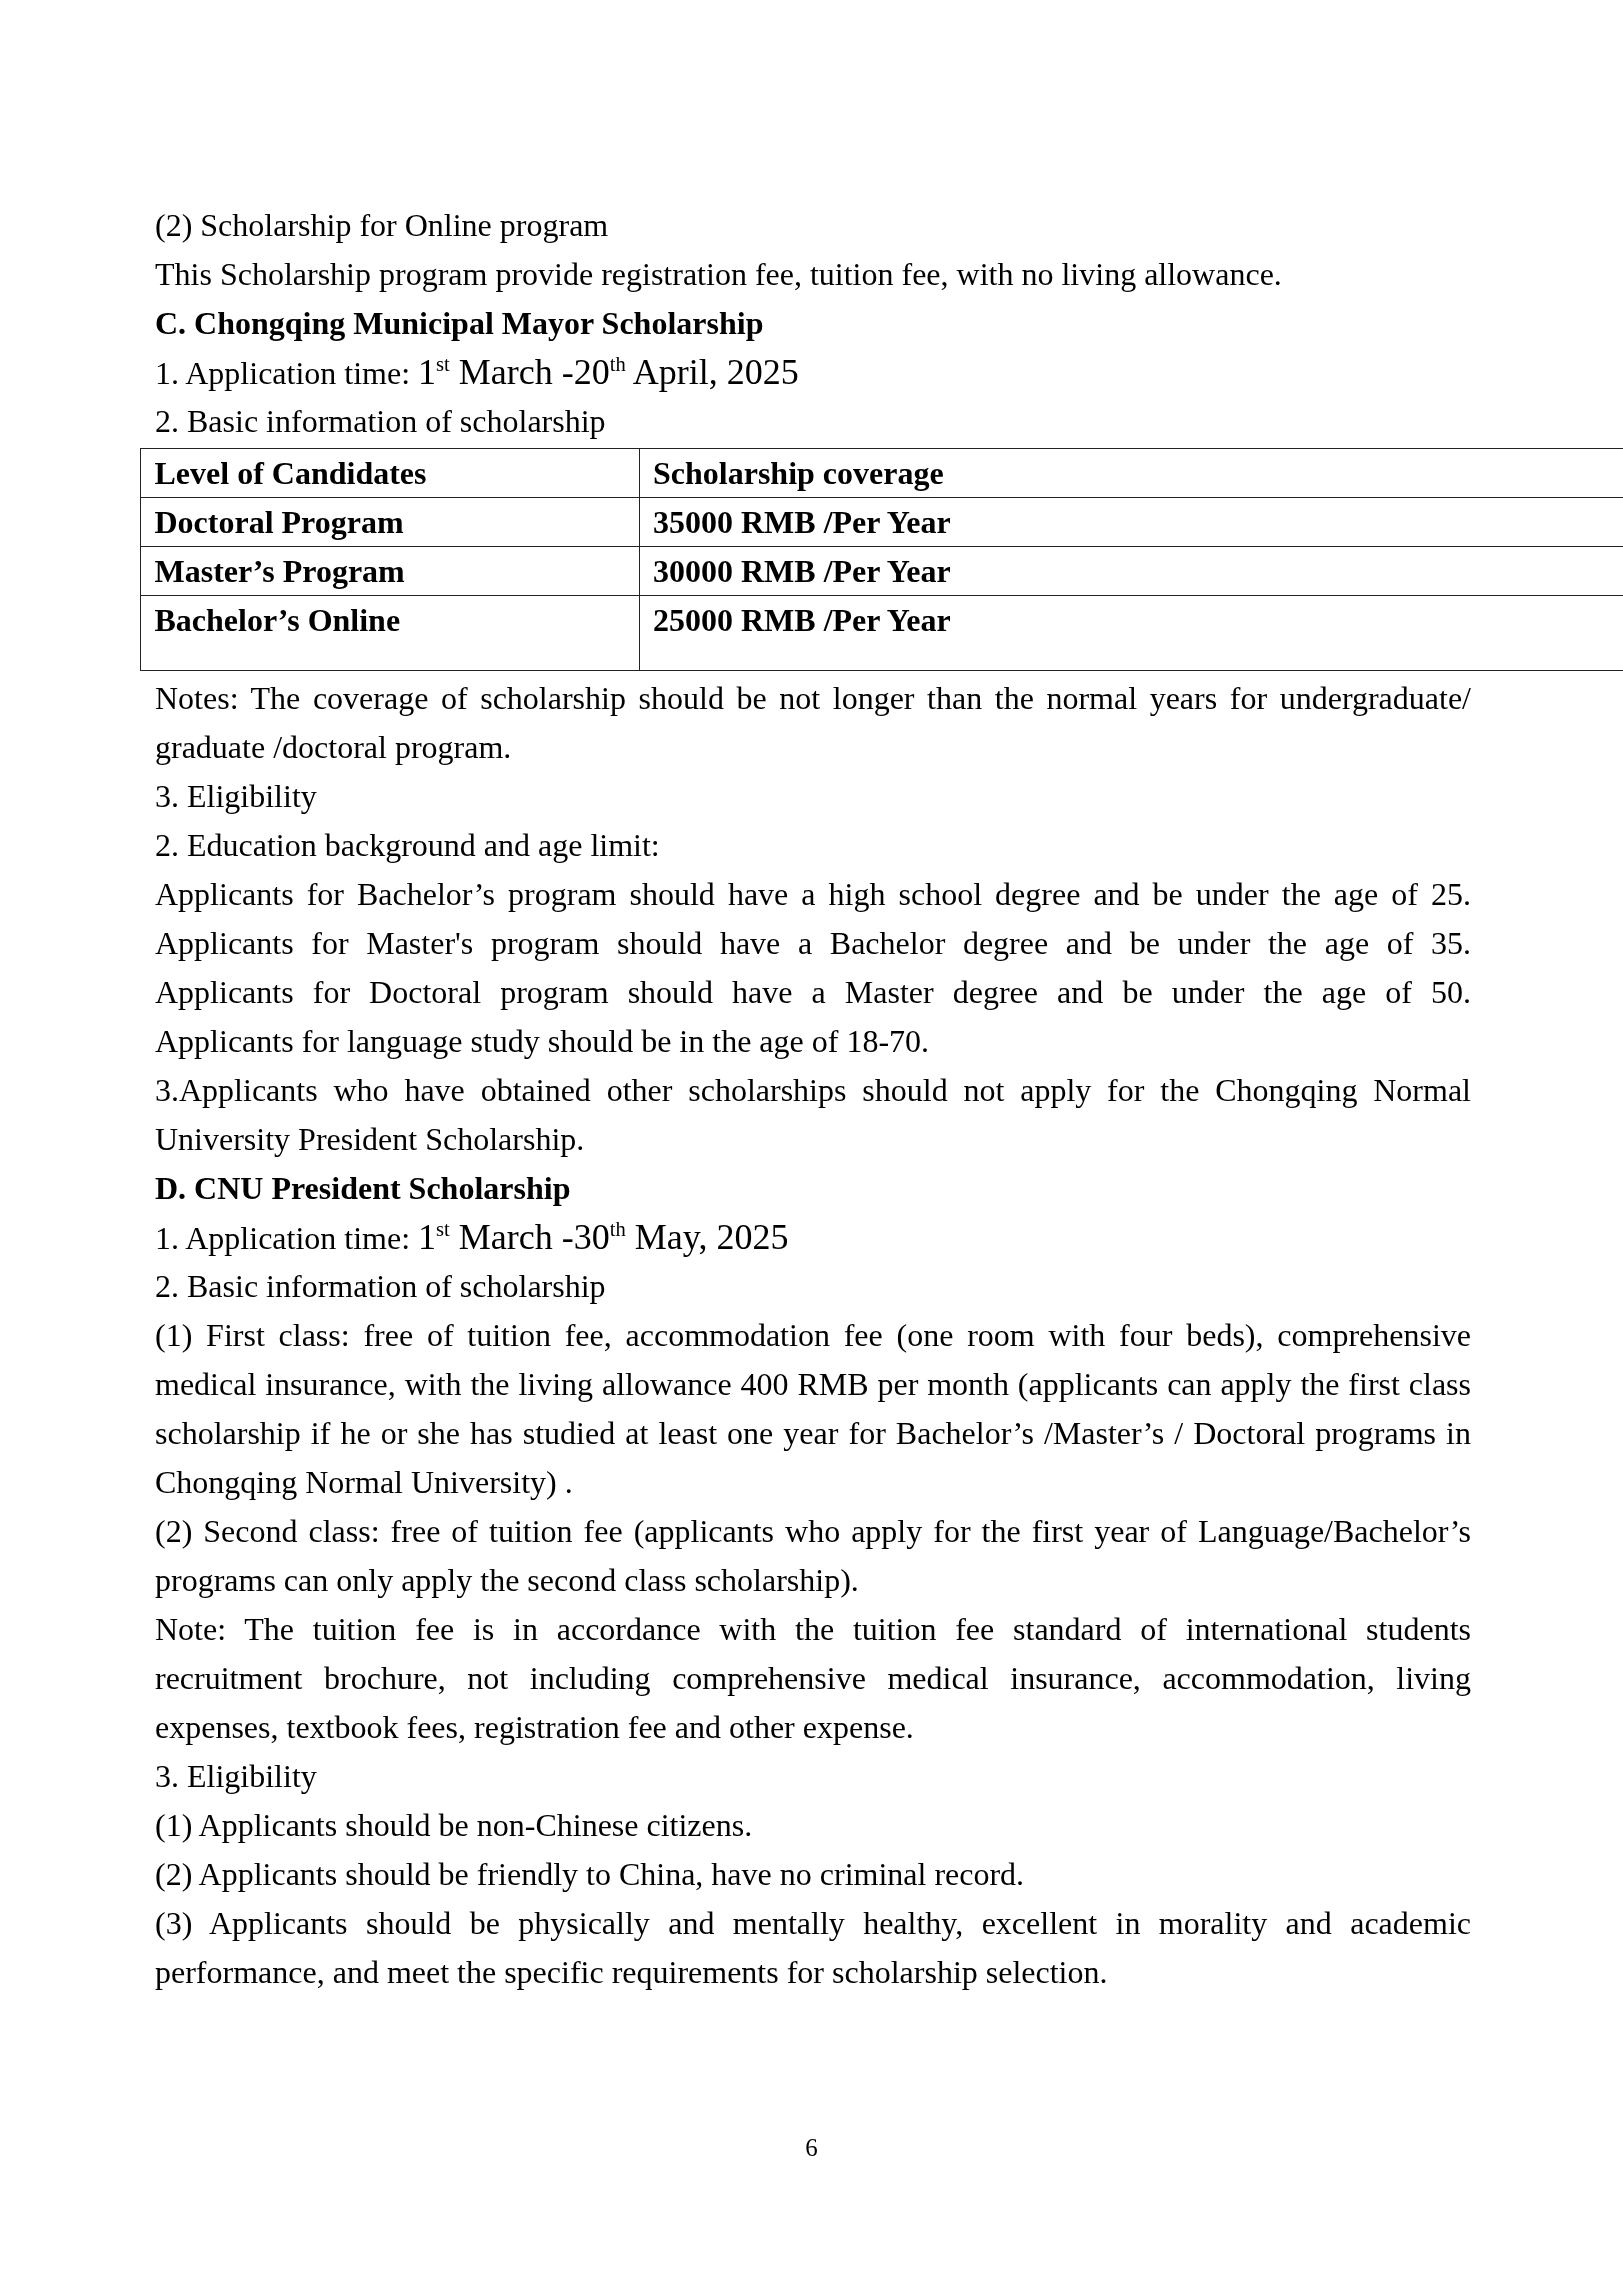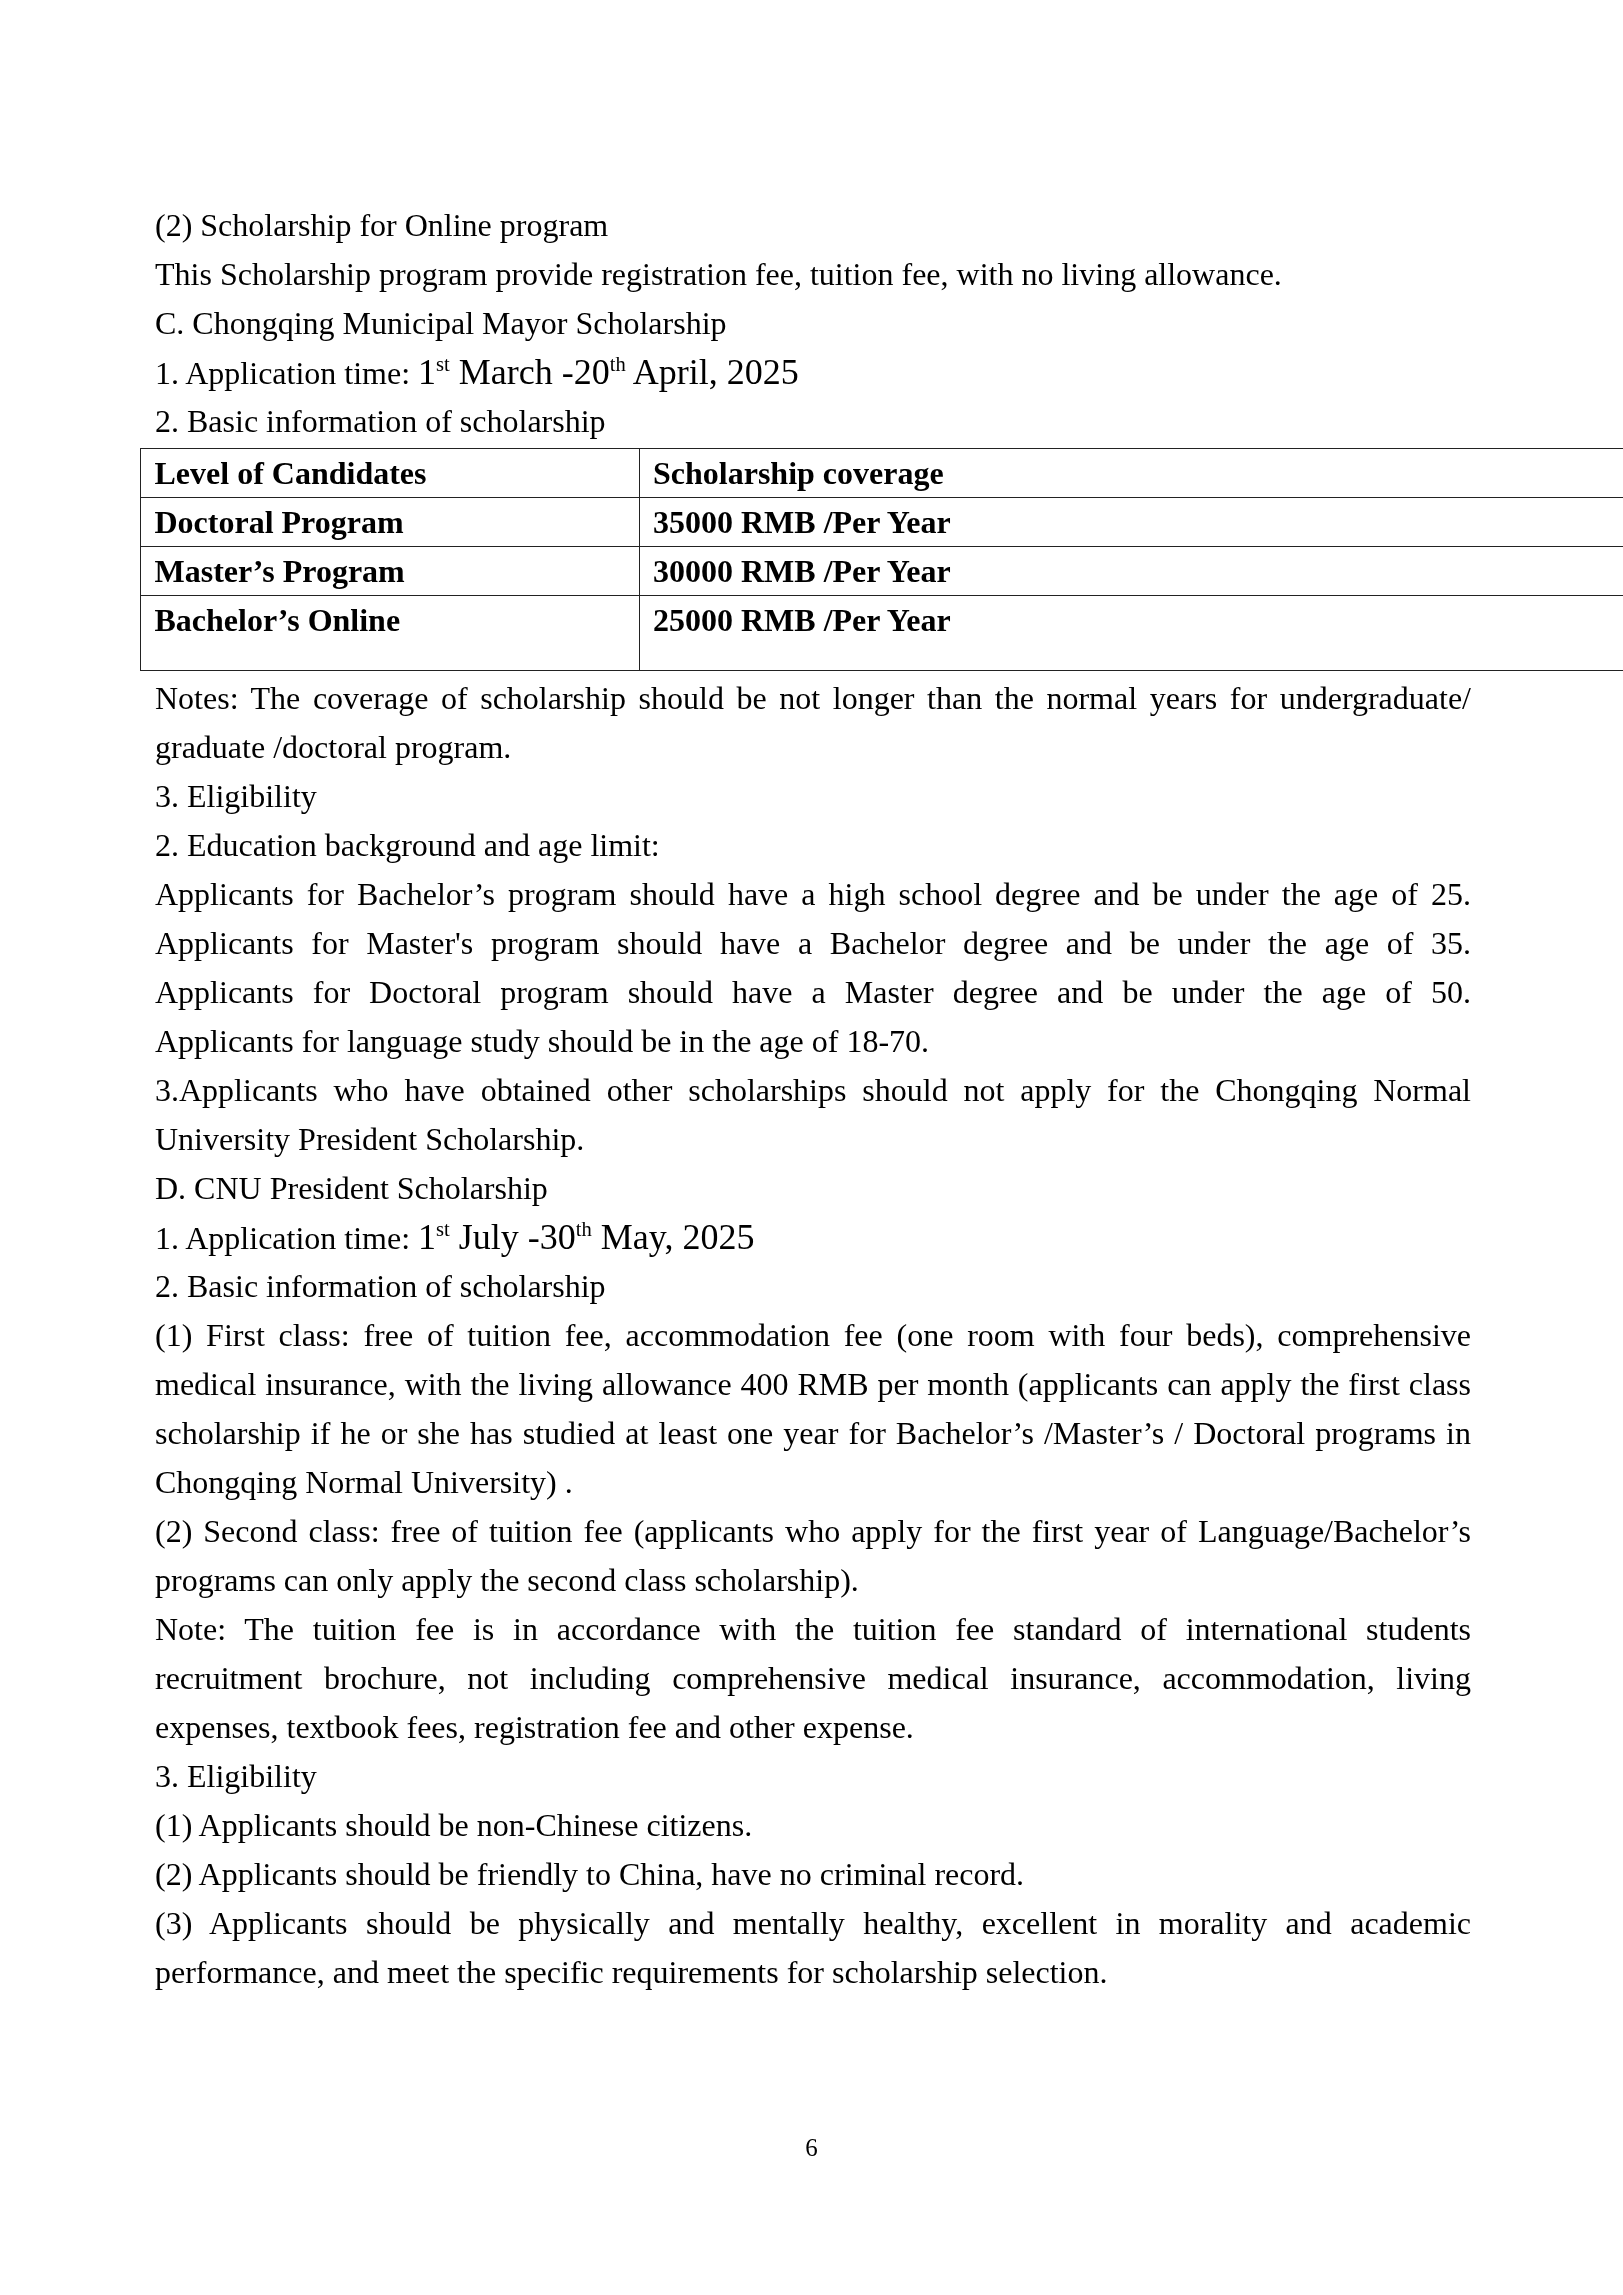--- a/index.html
+++ b/index.html
@@ -9,21 +9,21 @@
       background: #ffffff; color: #000000;
       font-family: "Liberation Serif", "DejaVu Serif", serif;
     }
     .content {
       position: absolute; left: 155px; top: 201px; width: 1316px;
       font-size: 32px; line-height: 49px;
     }
     .line { display: block; white-space: nowrap; height: 49px; }
     .para { display: block; text-align: justify; text-align-last: left; }
     .para.just-last { text-align-last: justify; }
-    .bold { font-weight: normal; }
+    .bold { font-weight: bold; }
     .big { font-size: 36px; }
     sup { font-size: 20.6px; line-height: 0; vertical-align: 12.7px; }
     table.sch {
       position: relative; left: -15px; width: 1510px; border-collapse: collapse;
       margin: 1.6px 0 3.2px 0; font-size: 32px; font-weight: bold;
     }
     table.sch td {
       border: 1.6px solid #222; padding: 0 0 0 13.5px; vertical-align: top;
       height: 48px; line-height: 48px;
     }
@@ -71,21 +71,21 @@
     <span class="para">Notes: The coverage of scholarship should be not longer than the normal years for undergraduate/ graduate /doctoral program.</span>
     <span class="line">3. Eligibility</span>
     <span class="line">2. Education background and age limit:</span>
     <span class="para just-last">Applicants for Bachelor’s program should have a high school degree and be under the age of 25.</span>
     <span class="para just-last">Applicants for Master's program should have a Bachelor degree and be under the age of 35.</span>
     <span class="para just-last">Applicants for Doctoral program should have a Master degree and be under the age of 50.</span>
     <span class="line">Applicants for language study should be in the age of 18-70.</span>
     <span class="para">3.Applicants who have obtained other scholarships should not apply for the Chongqing Normal University President Scholarship.</span>
 
     <span class="line bold">D. CNU President Scholarship</span>
-    <span class="line"><span>1. Application time: </span><span class="big"><span>1</span><sup>st</sup><span> July -30</span><sup>th</sup><span> May, 2025</span></span></span>
+    <span class="line"><span>1. Application time: </span><span class="big"><span>1</span><sup>st</sup><span> March -30</span><sup>th</sup><span> May, 2025</span></span></span>
     <span class="line">2. Basic information of scholarship</span>
     <span class="para">(1) First class: free of tuition fee, accommodation fee (one room with four beds), comprehensive medical insurance, with the living allowance 400 RMB per month (applicants can apply the first class scholarship if he or she has studied at least one year for Bachelor’s /Master’s / Doctoral programs in Chongqing Normal University) .</span>
     <span class="para">(2) Second class: free of tuition fee (applicants who apply for the first year of Language/Bachelor’s programs can only apply the second class scholarship).</span>
     <span class="para">Note: The tuition fee is in accordance with the tuition fee standard of international students recruitment brochure, not including comprehensive medical insurance, accommodation, living expenses, textbook fees, registration fee and other expense.</span>
     <span class="line">3. Eligibility</span>
     <span class="line">(1) Applicants should be non-Chinese citizens.</span>
     <span class="line">(2) Applicants should be friendly to China, have no criminal record.</span>
     <span class="para">(3) Applicants should be physically and mentally healthy, excellent in morality and academic performance, and meet the specific requirements for scholarship selection.</span>
 
   </div>

